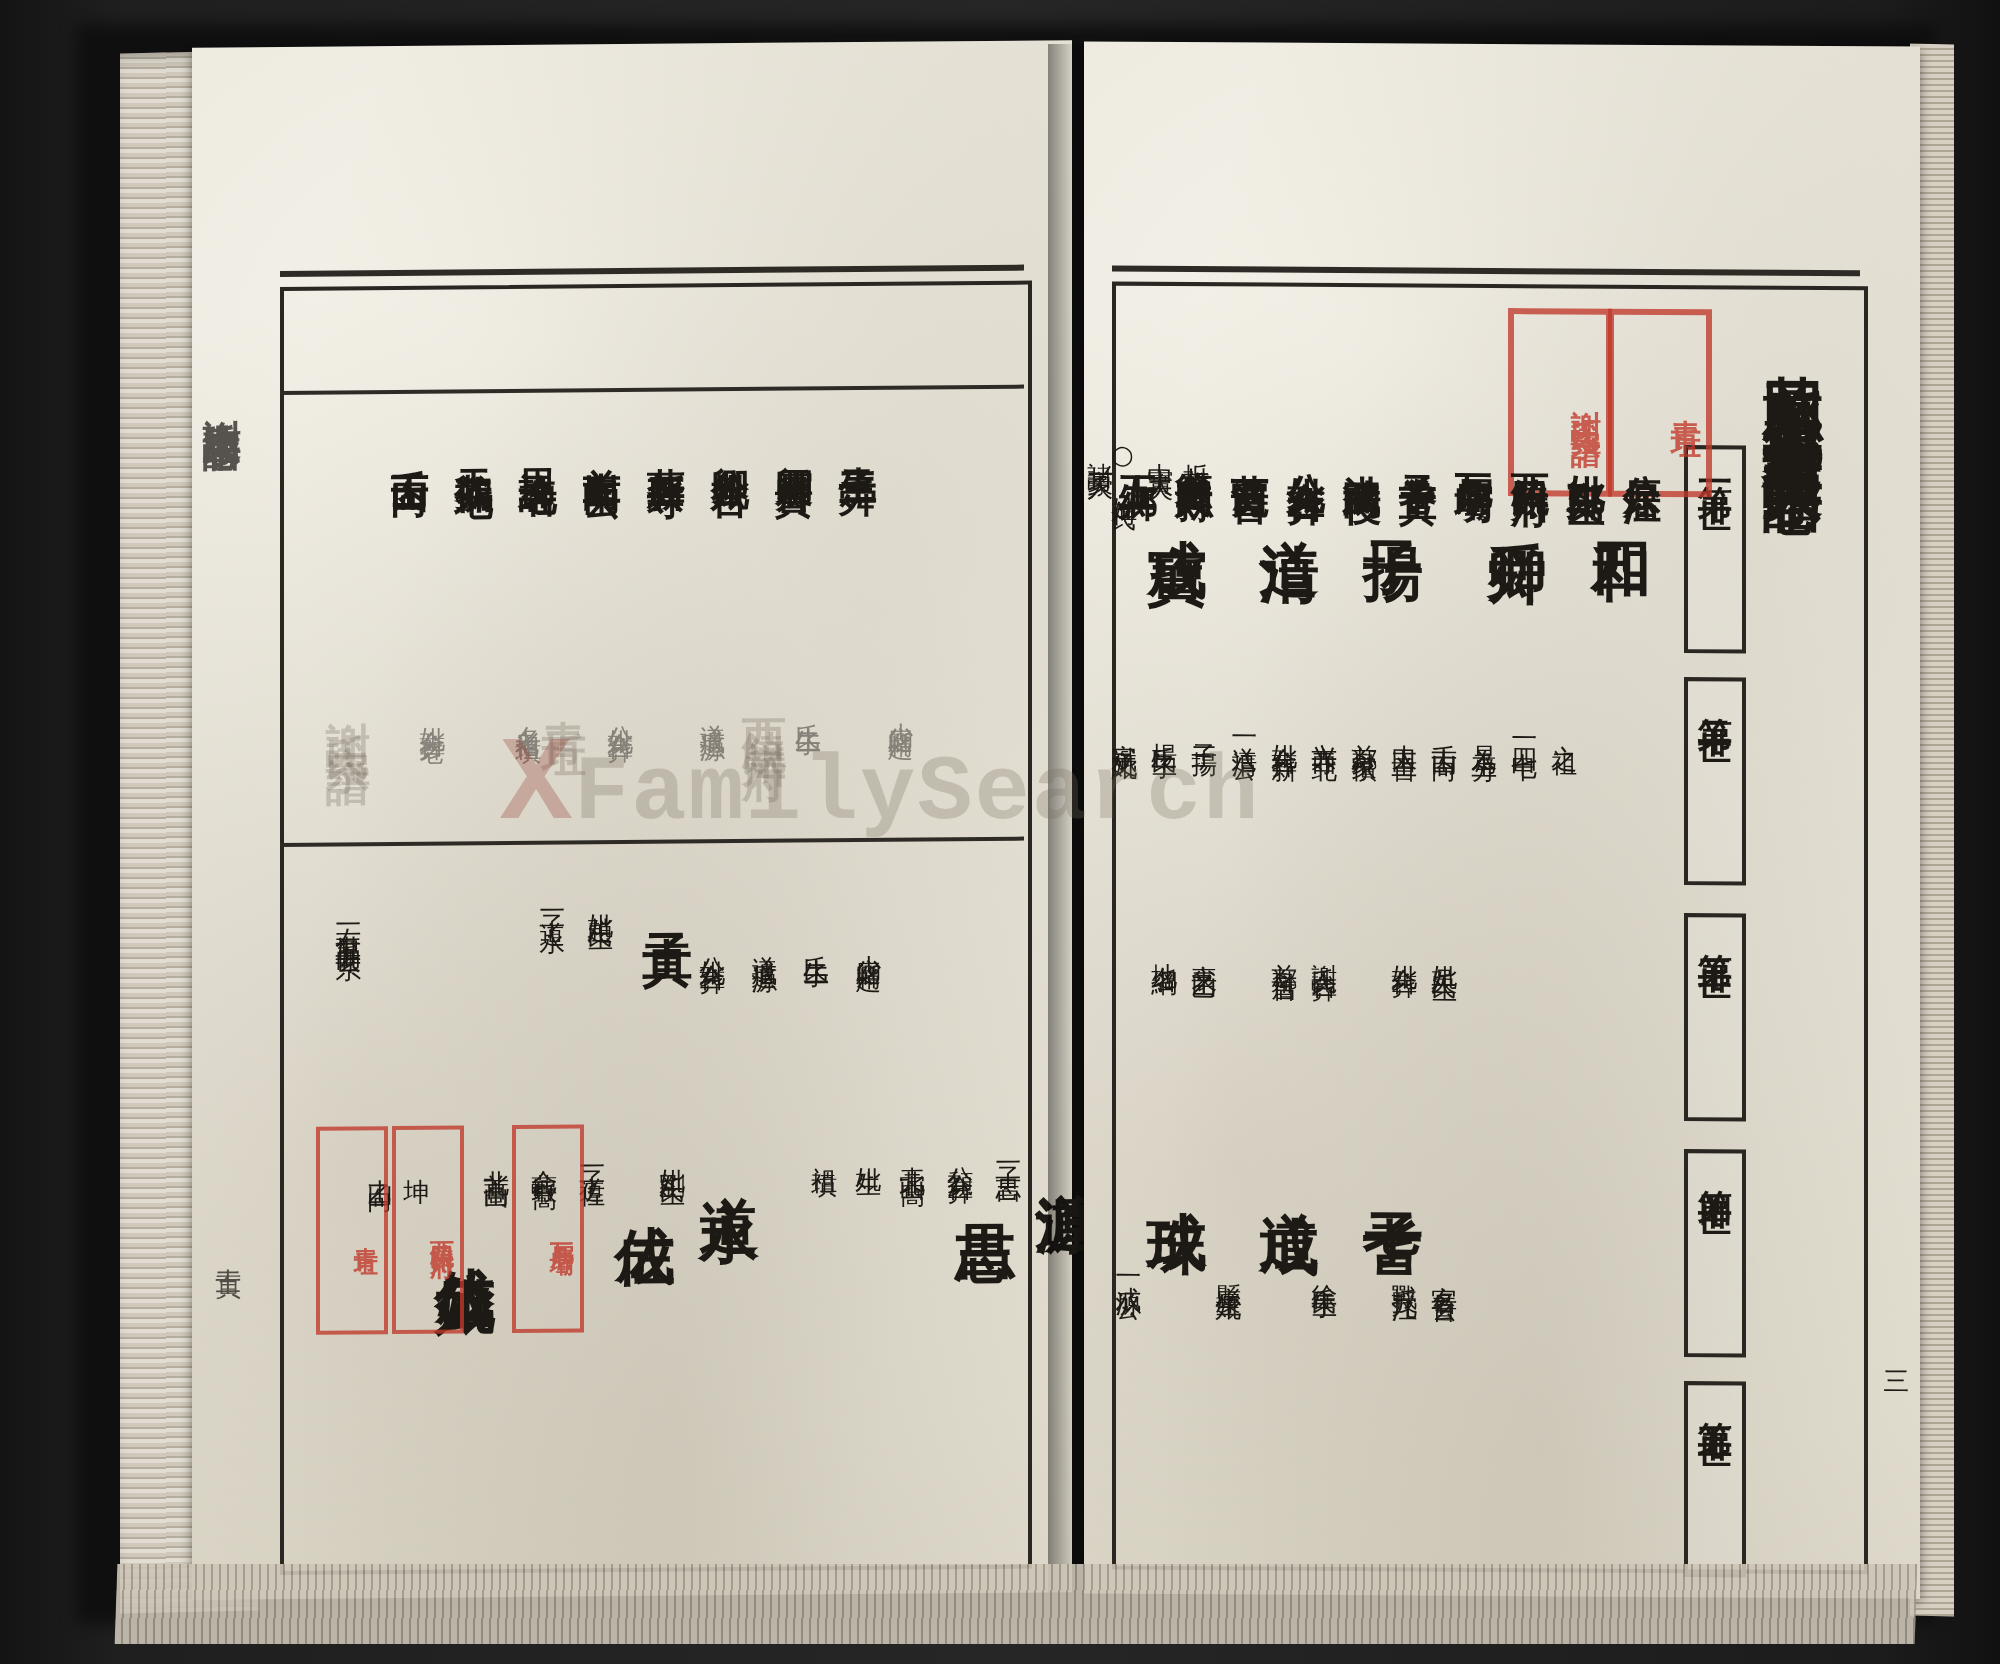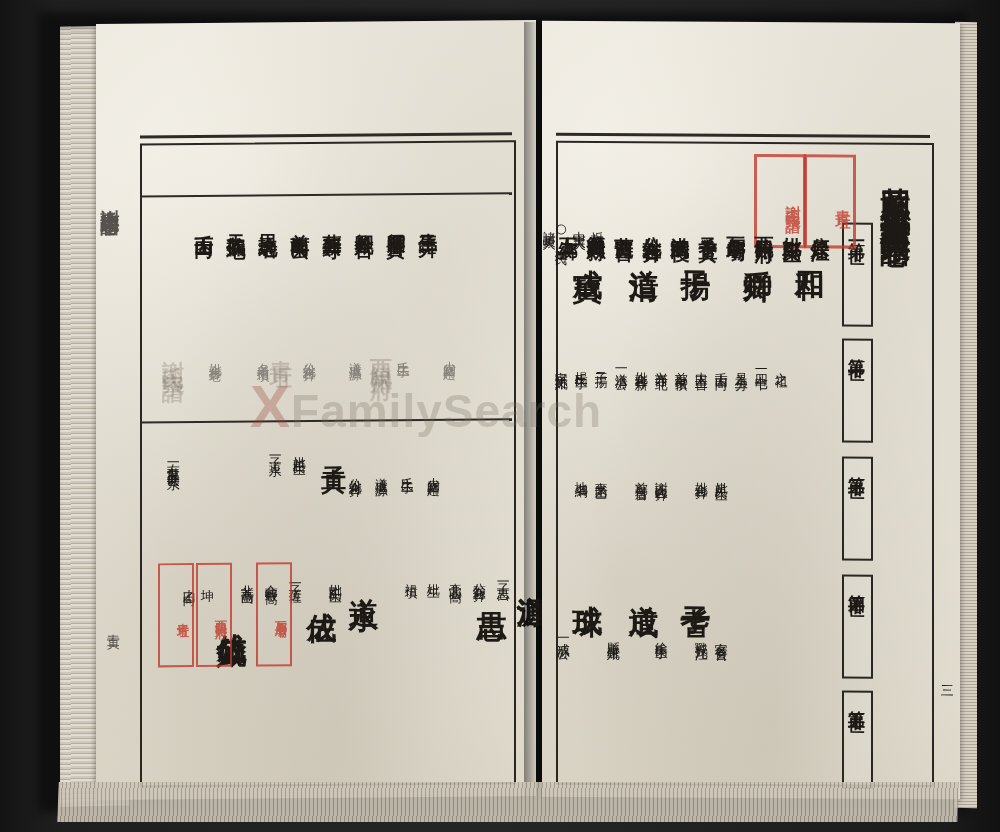--- a/index.html
+++ b/index.html
@@ -156,26 +156,26 @@
     padding: 4px 3px;
     opacity: .78;
     line-height: 1.0;
     text-align: center;
   }
   .seal.small { font-size: 12px; border-width: 2px; letter-spacing: 2px; }
   
   .watermark {
     position: absolute;
     left: 250px;
-    top: 372px;
+    top: 360px;
     width: 470px;
     font-size: 46px;
     font-weight: 700;
     color: rgba(120,110,95,.28);
-    font-family: Liberation Sans, sans-serif;
+    font-family: Liberation Mono, monospace;
     letter-spacing: 1px;
     pointer-events: none;
   }
   .watermark .x {
     font-size: 60px;
     color: rgba(150,60,50,.30);
   }
   .wm-seal {
     position: absolute;
     color: rgba(120,110,95,.30);

